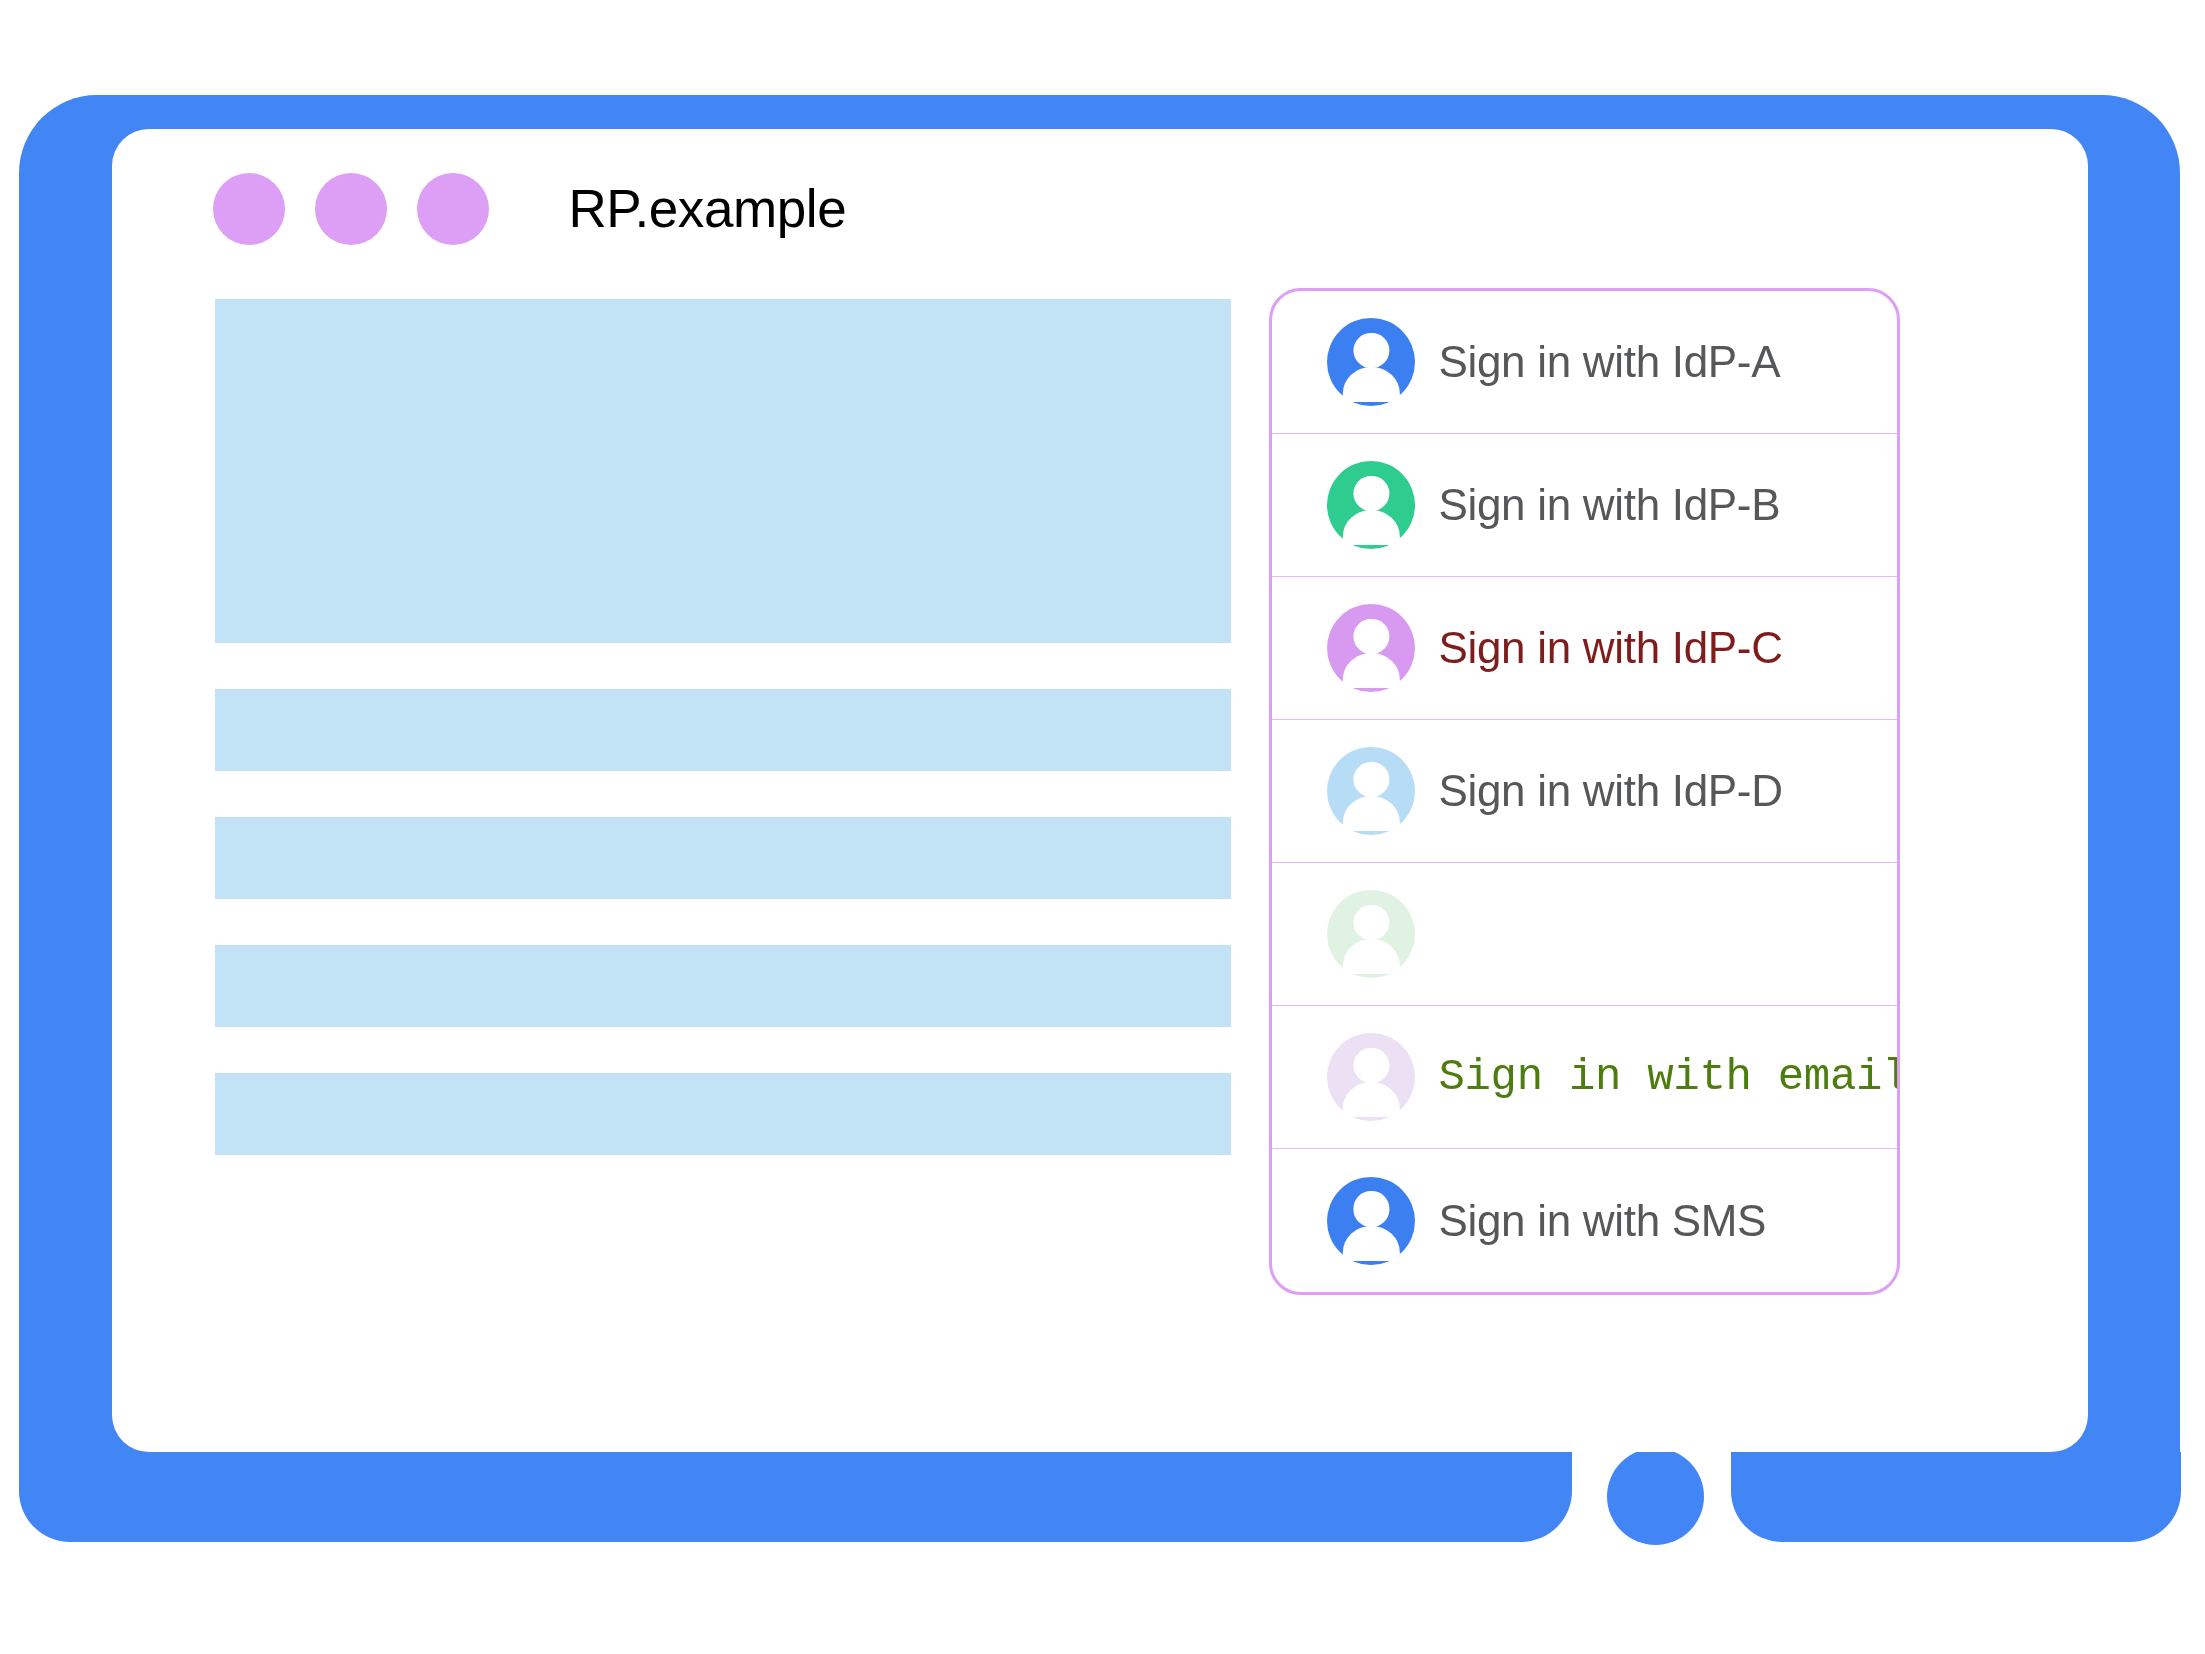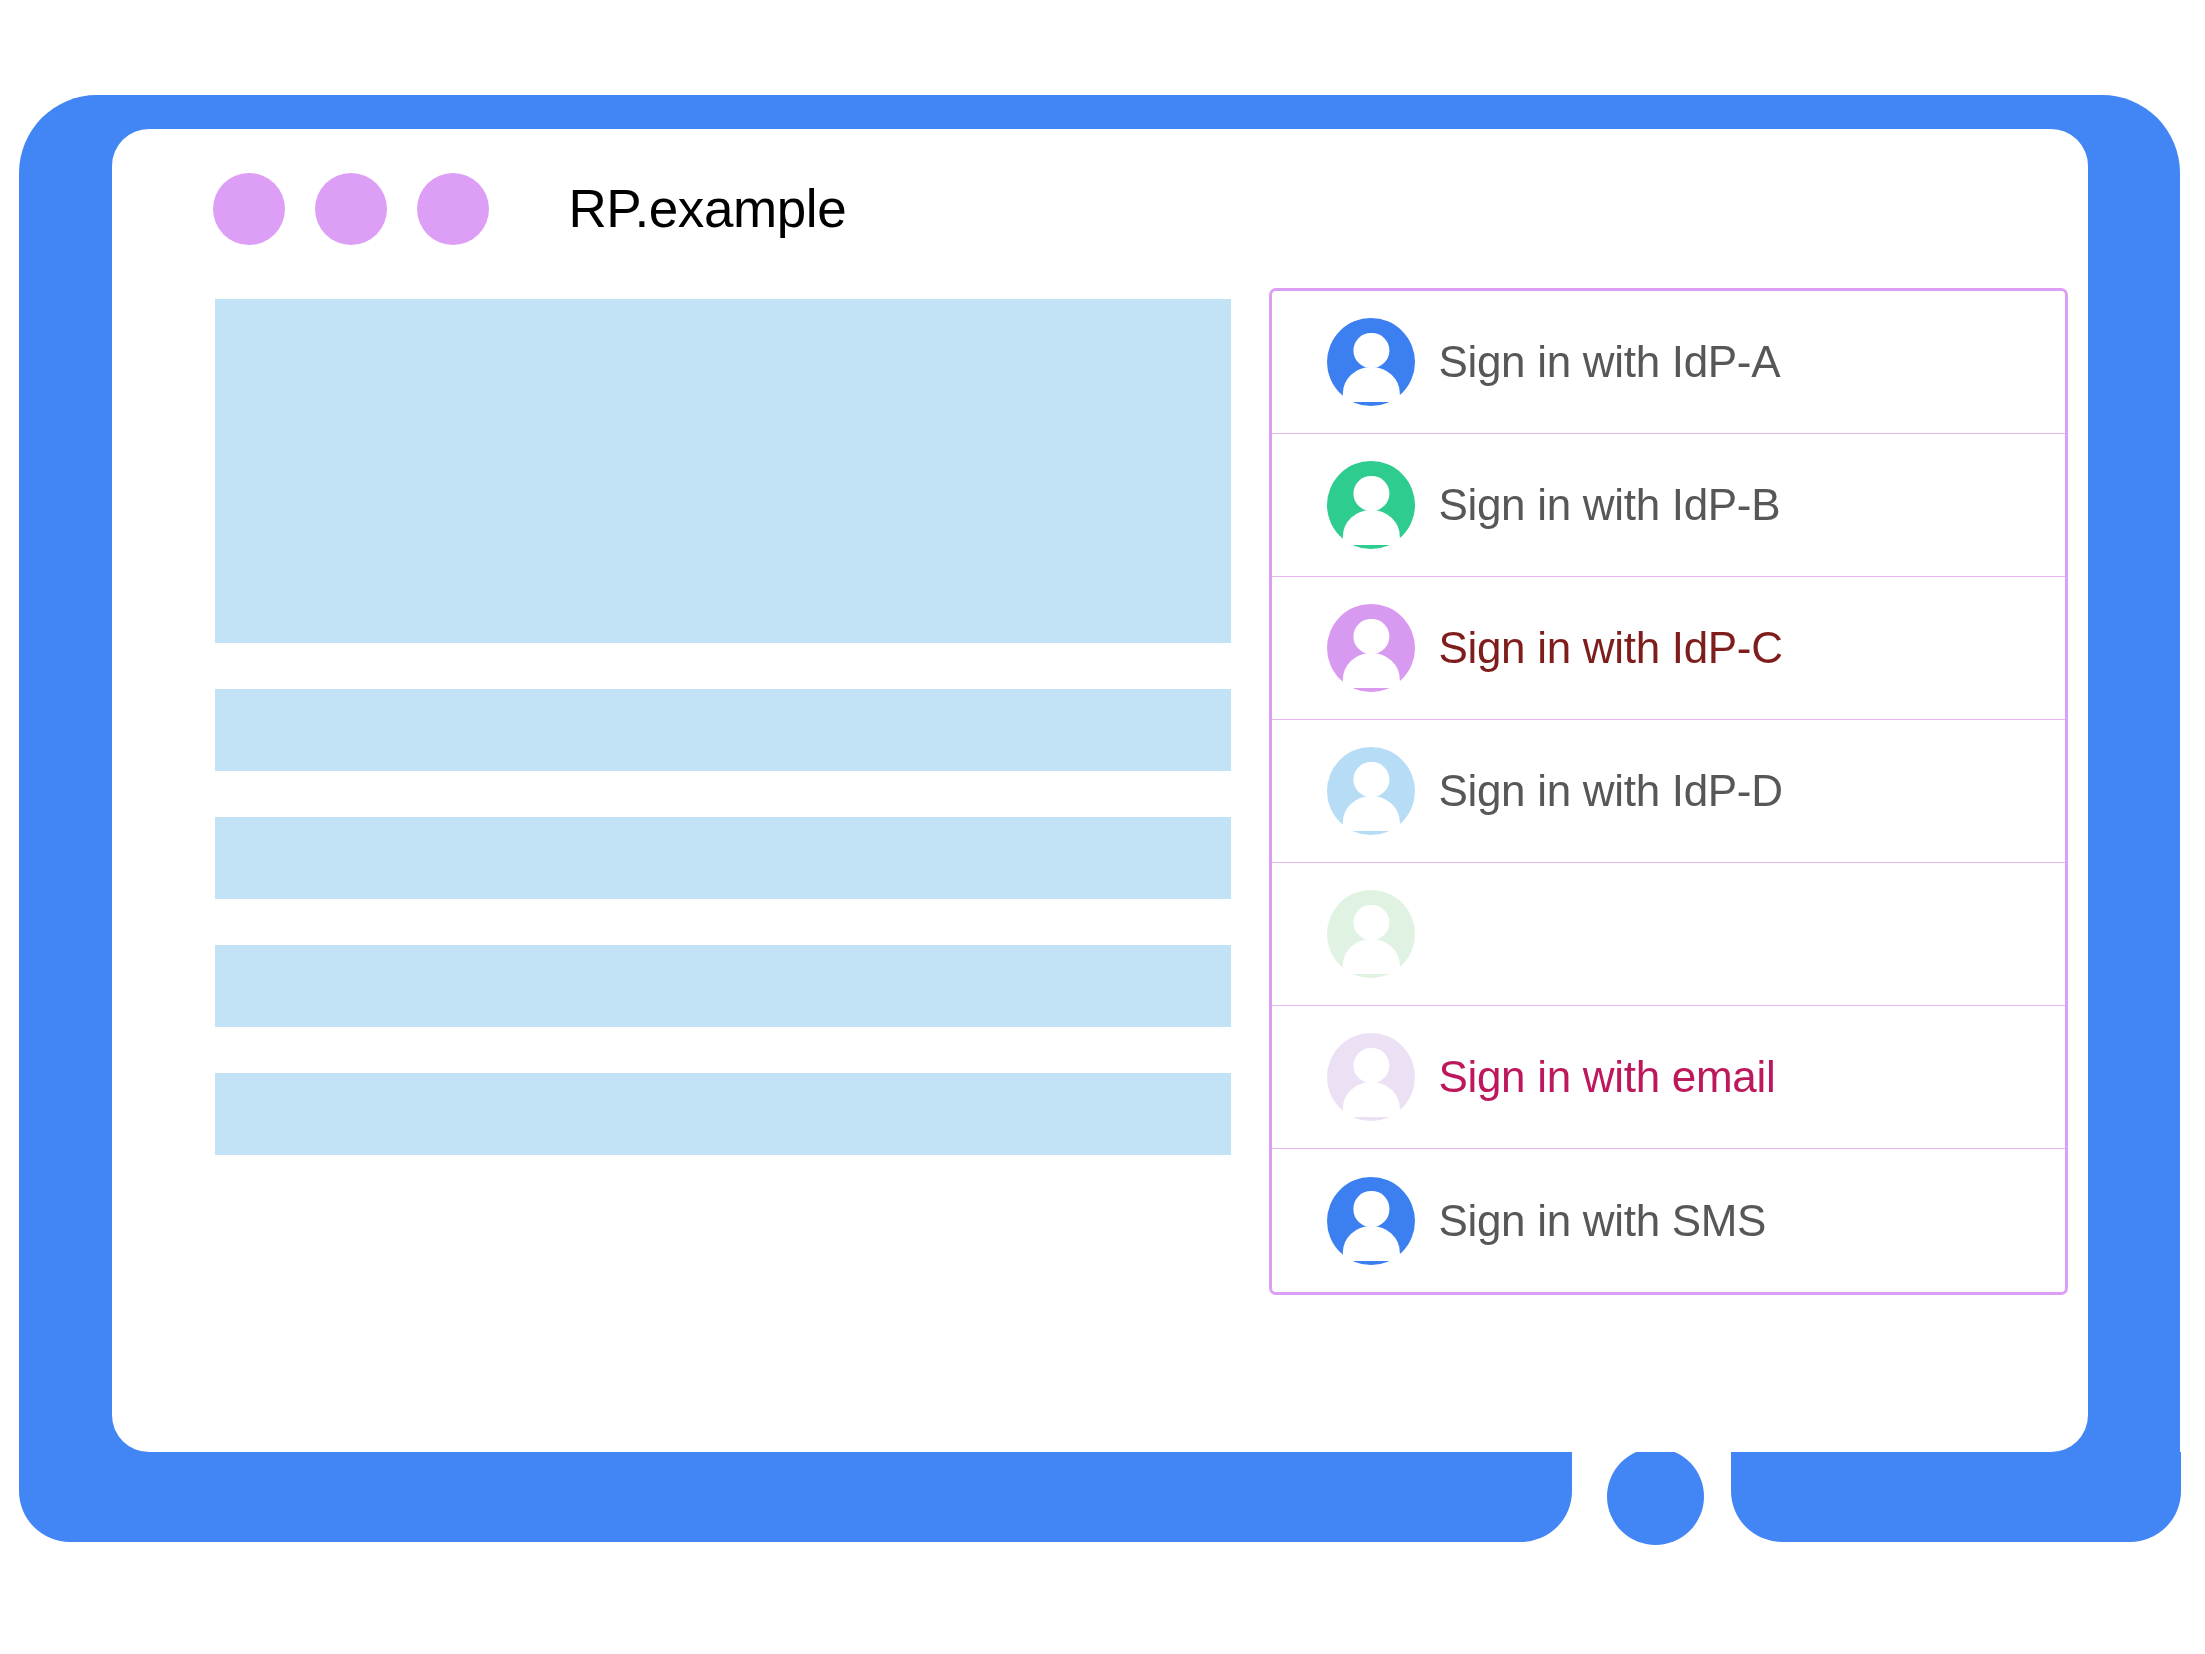--- a/index.html
+++ b/index.html
@@ -121,23 +121,23 @@
     background: #c2e3f5;
     width: 100%;
     margin-bottom: 46px;
   }
 
   
   #signin-panel {
     position: absolute;
     left: 1157px;
     top: 0px;
-    width: 799px;
+    width: 631px;
     border: 3.5px solid #dd9ef5;
-    border-radius: 7px;
+    border-radius: 32px;
     background: #ffffff;
     box-sizing: border-box;
     overflow: hidden;
   }
   .signin-row {
     display: flex;
     align-items: center;
     height: 143px;
     padding-left: 55px;
     box-sizing: border-box;
@@ -244,21 +244,21 @@
             <span class="avatar" style="background: rgb(224, 243, 226);">
               <span class="av-head"></span>
               <span class="av-body"></span>
             </span>
           </div>
           <div class="signin-row" style="border-bottom-color: rgb(232, 182, 242);">
             <span class="avatar" style="background: rgb(236, 224, 245);">
               <span class="av-head"></span>
               <span class="av-body"></span>
             </span>
-            <span class="signin-label" style="color: #be185d;">Sign in with email</span>
+            <span class="signin-label" style="color: #4d7c0f; font-family: Liberation Mono, monospace;">Sign in with email</span>
           </div>
           <div class="signin-row" style="border-bottom-color: rgb(232, 182, 242);">
             <span class="avatar" style="background: rgb(59, 127, 240);">
               <span class="av-head"></span>
               <span class="av-body"></span>
             </span>
             <span class="signin-label" style="color: rgb(86, 87, 89);">Sign in with SMS</span>
           </div>
         </div>
 

